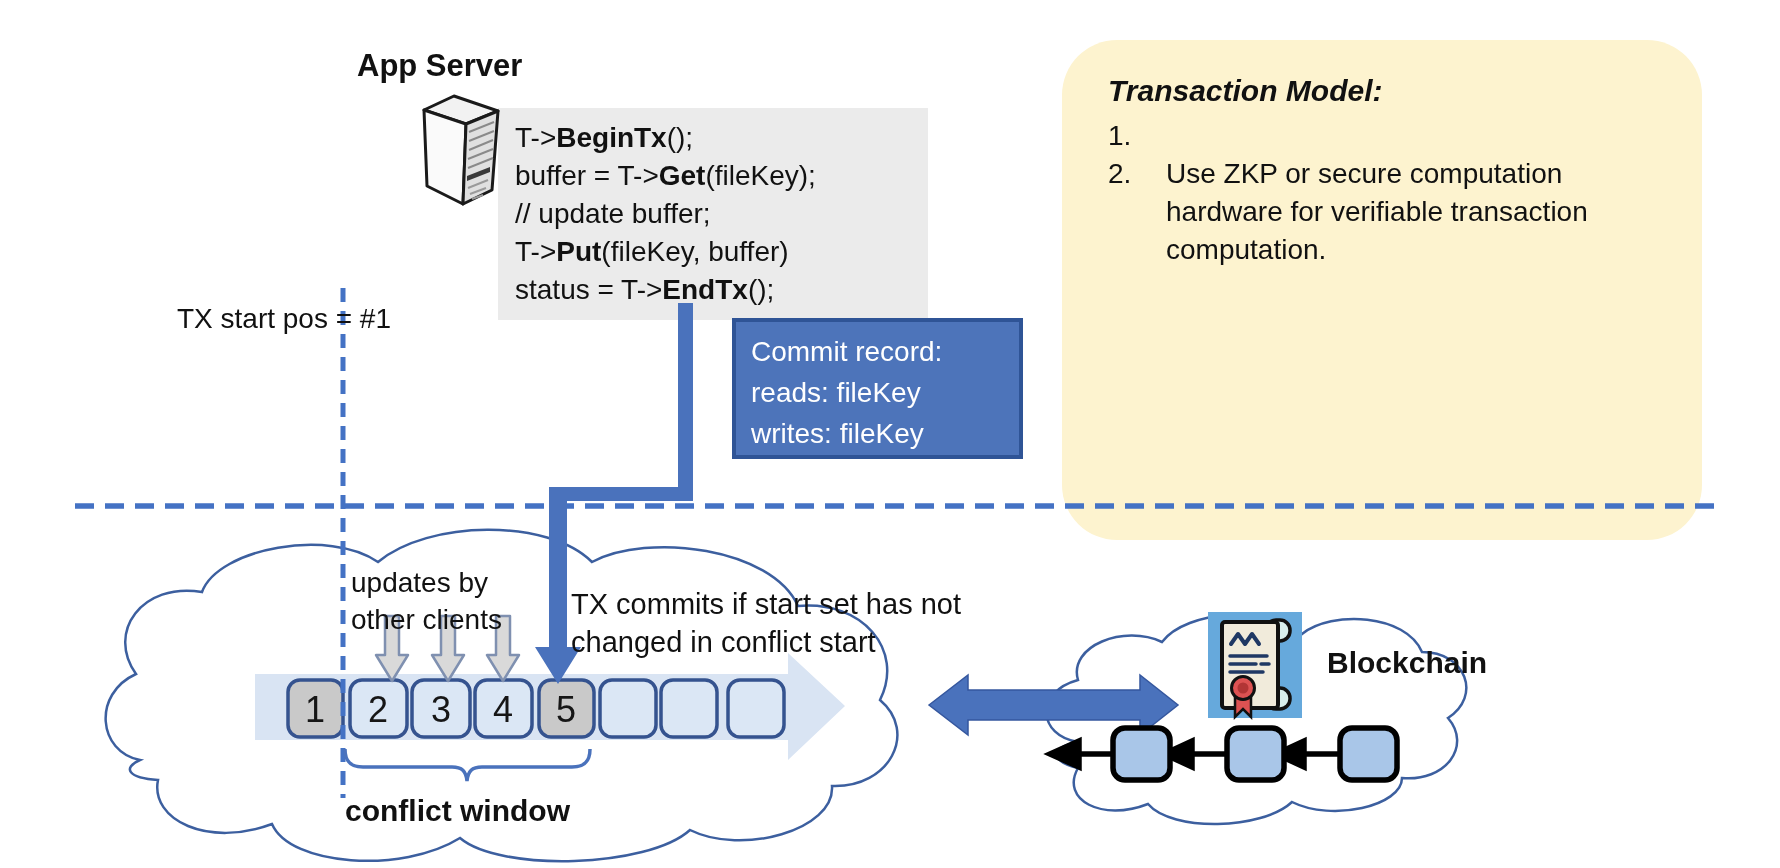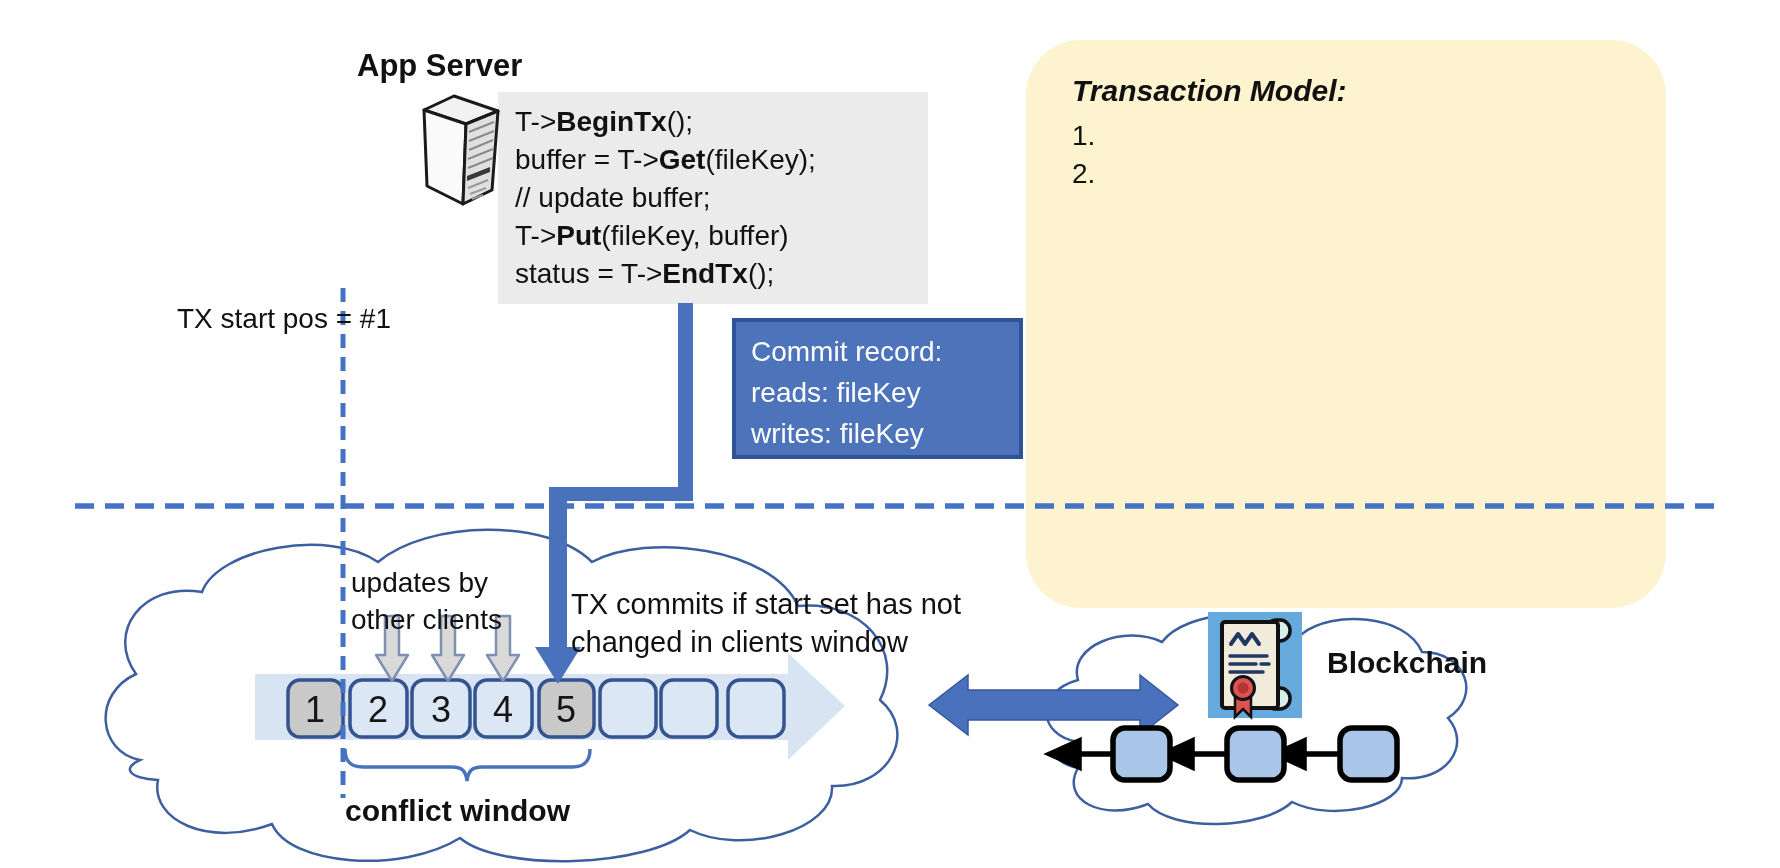--- a/index.html
+++ b/index.html
@@ -20,41 +20,42 @@
   .t28{font-size:28px;line-height:37px;margin-top:48px;}
   .t29{font-size:29px;line-height:38px;}
   .bold{font-weight:bold;}
   .slot-num{font-size:36px;fill:#161616;text-anchor:middle;font-family:"Liberation Sans",sans-serif;}
 </style>
 </head>
 <body>
 
 <div class="stage">
 
-  <div class="box code-box" style="left:498px;top:92px;width:399px;height:201px;">
+  <div class="box code-box" style="left:498px;top:108px;width:399px;height:201px;">
     <div><span>T-&gt;</span><span class="b">BeginTx</span><span>();</span></div>
     <div><span>buffer = T-&gt;</span><span class="b">Get</span><span>(fileKey);</span></div>
     <div><span>// update buffer;</span></div>
     <div><span>T-&gt;</span><span class="b">Put</span><span>(fileKey, buffer)</span></div>
     <div><span>status = T-&gt;</span><span class="b">EndTx</span><span>();</span></div>
   </div>
 
   <div class="box commit-box" style="left:732px;top:318px;width:291px;height:141px;">
     <div>Commit record:</div>
     <div>reads: fileKey</div>
     <div>writes: fileKey</div>
   </div>
 
-  <div class="box note-box" style="left:1026px;top:40px;width:640px;height:568px;">
+  <div class="box note-box" style="left:1062px;top:40px;width:640px;height:500px;">
     <div class="note-title">Transaction Model:</div>
     <div class="note-item">
       <span class="num">1.</span>
     </div>
     <div class="note-item">
       <span class="num">2.</span>
+      <span class="txt">Use ZKP or secure computation hardware for verifiable transaction computation.</span>
     </div>
   </div>
 
   <svg width="1780" height="868" viewBox="0 0 1780 868">
 
     <path d="M 140 760 C 98 752, 92 694, 136 674 C 106 632, 142 582, 202 592
          C 218 548, 330 528, 378 562 C 428 520, 548 518, 592 562
          C 648 532, 772 548, 798 606 C 862 600, 905 650, 880 700
          C 918 732, 890 788, 832 786 C 835 830, 742 856, 690 830
          C 648 868, 500 872, 460 838 C 402 874, 290 866, 272 824
@@ -162,20 +163,20 @@
 
   <div class="lbl t28" style="left:177px;top:252px;">TX start pos = #1</div>
 
   <div class="lbl t28" style="left:351px;top:516px;">
     <div>updates by</div>
     <div>other clients</div>
   </div>
 
   <div class="lbl t29" style="left:571px;top:585px;">
     <div>TX commits if start set has not</div>
-    <div>changed in clients window</div>
+    <div>changed in conflict start</div>
   </div>
 
   <div class="lbl bold" style="left:345px;top:794px;width:256px;text-align:left;font-size:30px;">conflict window</div>
 
   <div class="lbl bold" style="left:1327px;top:646px;font-size:30px;text-align:center;">Blockchain</div>
 
 </div>
 
 </body></html>

